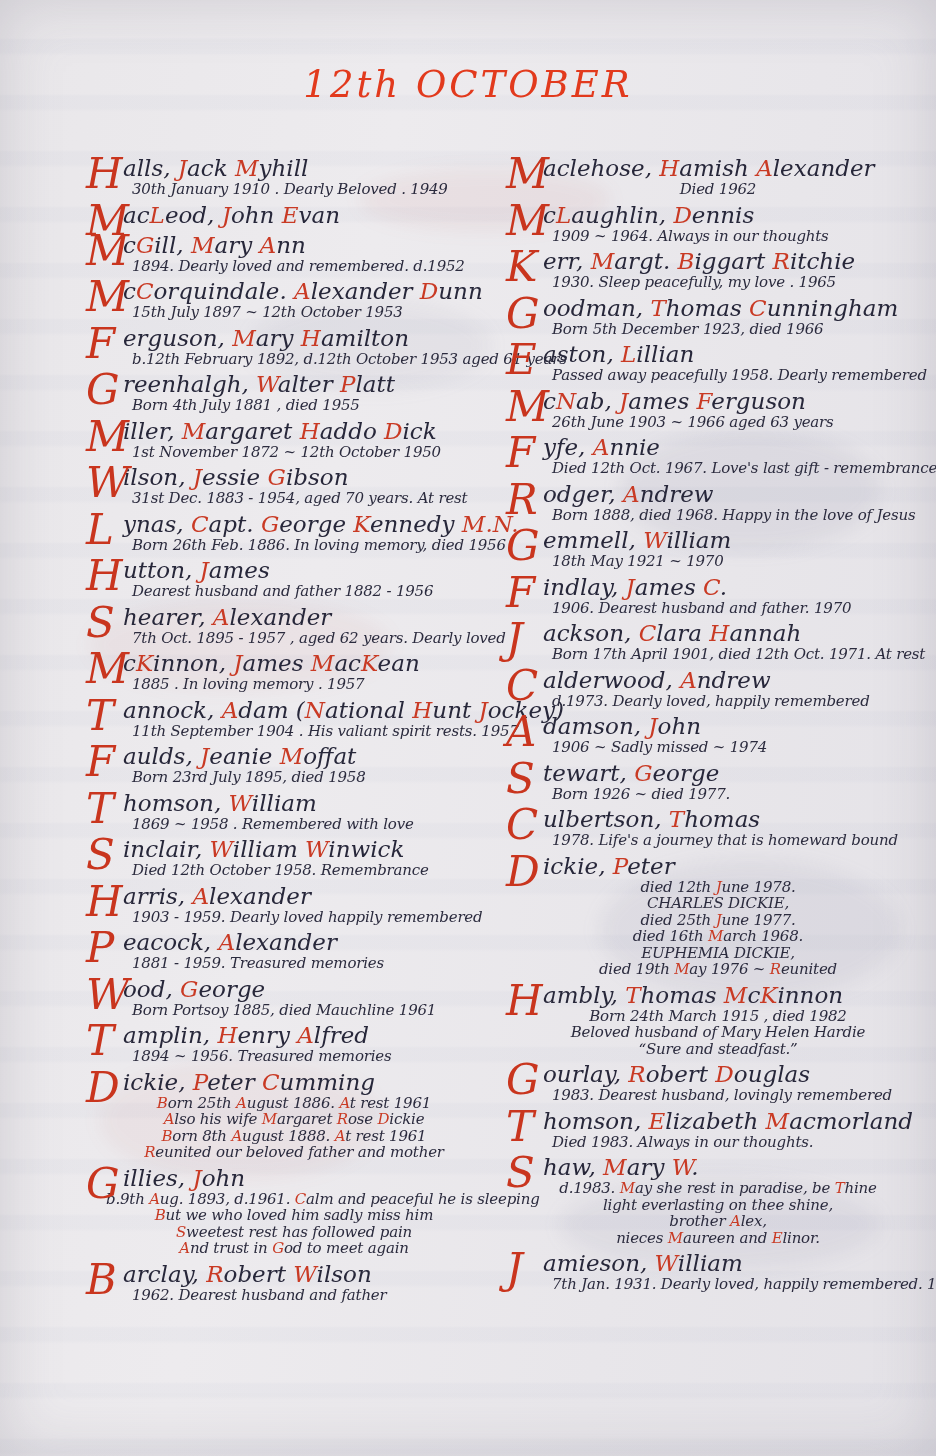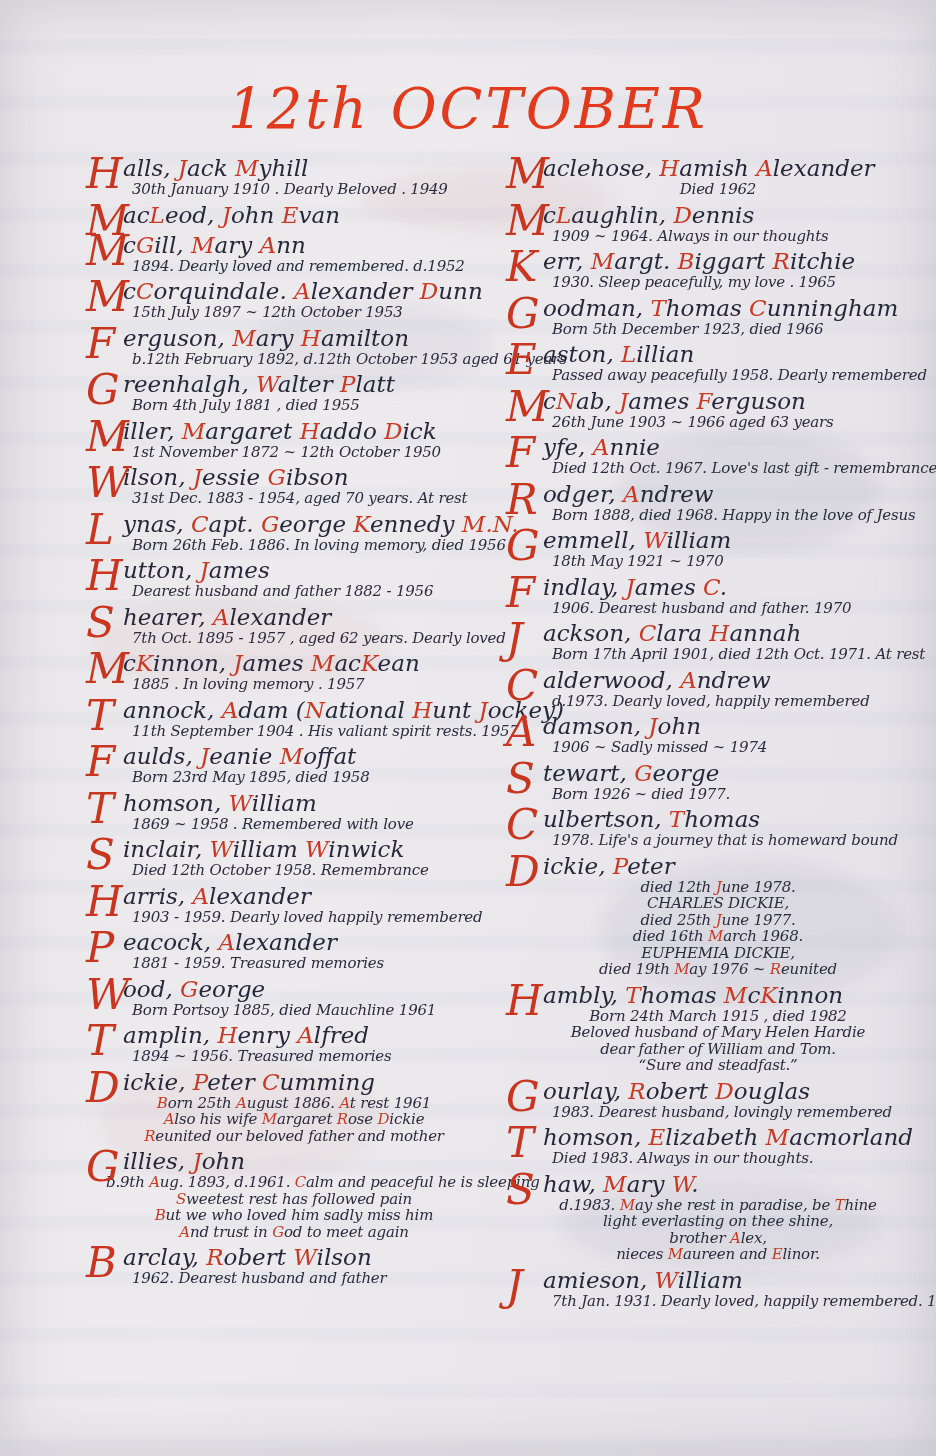--- a/index.html
+++ b/index.html
@@ -24,21 +24,21 @@
   .g2{left:620px;top:430px;width:260px;height:120px;background:rgba(120,120,150,0.10);}
   .g3{left:90px;top:600px;width:300px;height:90px;background:rgba(190,90,80,0.06);}
   .g4{left:600px;top:860px;width:300px;height:140px;background:rgba(125,125,155,0.10);}
   .g5{left:100px;top:1060px;width:280px;height:120px;background:rgba(190,90,80,0.06);}
   .g6{left:560px;top:1180px;width:320px;height:90px;background:rgba(125,125,155,0.09);}
   .g7{left:250px;top:300px;width:240px;height:90px;background:rgba(125,125,155,0.08);}
 
   .title{
     position:absolute;left:0;top:40px;width:100%;
     text-align:center;
-    font-size:56px;line-height:1.1;
+    font-size:37px;line-height:1.1;
     color:#e23a1d;
     letter-spacing:3px;
     font-weight:500;
   }
   .col{position:absolute;top:156px;}
   .col-left{left:86px;width:400px;}
   .col-right{left:506px;width:408px;}
 
   .entry{position:relative;margin-bottom:5px;}
   .nm{
@@ -127,21 +127,21 @@
       <div class="entry">
         <div class="nm"><span class="red cap">M</span>c<span class="red">K</span>innon, <span class="red">J</span>ames <span class="red">M</span>ac<span class="red">K</span>ean</div>
         <div class="ln">1885 . In loving memory . 1957</div>
       </div>
       <div class="entry">
         <div class="nm"><span class="red cap">T</span>annock, <span class="red">A</span>dam (<span class="red">N</span>ational <span class="red">H</span>unt <span class="red">J</span>ockey)</div>
         <div class="ln">11th September 1904 . His valiant spirit rests. 1957</div>
       </div>
       <div class="entry">
         <div class="nm"><span class="red cap">F</span>aulds, <span class="red">J</span>eanie <span class="red">M</span>offat</div>
-        <div class="ln">Born 23rd May 1895, died 1958</div>
+        <div class="ln">Born 23rd July 1895, died 1958</div>
       </div>
       <div class="entry">
         <div class="nm"><span class="red cap">T</span>homson, <span class="red">W</span>illiam</div>
         <div class="ln">1869 ~ 1958 . Remembered with love</div>
       </div>
       <div class="entry">
         <div class="nm"><span class="red cap">S</span>inclair, <span class="red">W</span>illiam <span class="red">W</span>inwick</div>
         <div class="ln">Died 12th October 1958. Remembrance</div>
       </div>
       <div class="entry">
@@ -157,27 +157,28 @@
         <div class="ln">Born Portsoy 1885, died Mauchline 1961</div>
       </div>
       <div class="entry">
         <div class="nm"><span class="red cap">T</span>amplin, <span class="red">H</span>enry <span class="red">A</span>lfred</div>
         <div class="ln">1894 ~ 1956. Treasured memories</div>
       </div>
       <div class="entry center">
         <div class="nm"><span class="red cap">D</span>ickie, <span class="red">P</span>eter <span class="red">C</span>umming</div>
         <div class="ln"><span class="red">B</span>orn 25th <span class="red">A</span>ugust 1886. <span class="red">A</span>t rest 1961</div>
         <div class="ln"><span class="red">A</span>lso his wife <span class="red">M</span>argaret <span class="red">R</span>ose <span class="red">D</span>ickie</div>
+        <div class="ln"><span class="red">B</span>orn 8th <span class="red">A</span>ugust 1888. <span class="red">A</span>t rest 1961</div>
         <div class="ln"><span class="red">R</span>eunited our beloved father and mother</div>
       </div>
       <div class="entry center">
         <div class="nm"><span class="red cap">G</span>illies, <span class="red">J</span>ohn</div>
         <div class="ln">b.9th <span class="red">A</span>ug. 1893, d.1961. <span class="red">C</span>alm and peaceful he is sleeping</div>
+        <div class="ln"><span class="red">B</span>ut we who loved him sadly miss him</div>
         <div class="ln"><span class="red">S</span>weetest rest has followed pain</div>
-        <div class="ln"><span class="red">B</span>ut we who loved him sadly miss him</div>
         <div class="ln"><span class="red">A</span>nd trust in <span class="red">G</span>od to meet again</div>
       </div>
       <div class="entry">
         <div class="nm"><span class="red cap">B</span>arclay, <span class="red">R</span>obert <span class="red">W</span>ilson</div>
         <div class="ln">1962. Dearest husband and father</div>
       </div>
     </div>
   <div class="col col-right">
       <div class="entry center">
         <div class="nm"><span class="red cap">M</span>aclehose, <span class="red">H</span>amish <span class="red">A</span>lexander</div>
@@ -245,21 +246,20 @@
         <div class="ln">CHARLES DICKIE,</div>
         <div class="ln">died 25th <span class="red">J</span>une 1977.</div>
         <div class="ln">died 16th <span class="red">M</span>arch 1968.</div>
         <div class="ln">EUPHEMIA DICKIE,</div>
         <div class="ln">died 19th <span class="red">M</span>ay 1976 ~ <span class="red">R</span>eunited</div>
       </div>
       <div class="entry center">
         <div class="nm"><span class="red cap">H</span>ambly, <span class="red">T</span>homas <span class="red">M</span>c<span class="red">K</span>innon</div>
         <div class="ln">Born 24th March 1915 ,  died 1982</div>
         <div class="ln">Beloved husband of Mary Helen Hardie</div>
-        <div class="ln">dear father of William and Tom.</div>
         <div class="ln">“Sure and steadfast.”</div>
       </div>
       <div class="entry">
         <div class="nm"><span class="red cap">G</span>ourlay, <span class="red">R</span>obert <span class="red">D</span>ouglas</div>
         <div class="ln">1983. Dearest husband, lovingly remembered</div>
       </div>
       <div class="entry">
         <div class="nm"><span class="red cap">T</span>homson, <span class="red">E</span>lizabeth <span class="red">M</span>acmorland</div>
         <div class="ln">Died 1983.  Always in our thoughts.</div>
       </div>

